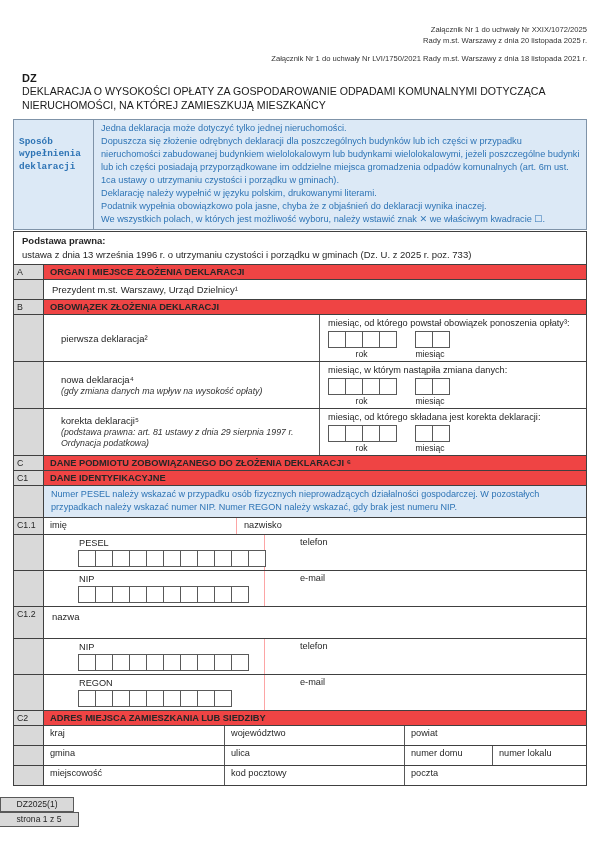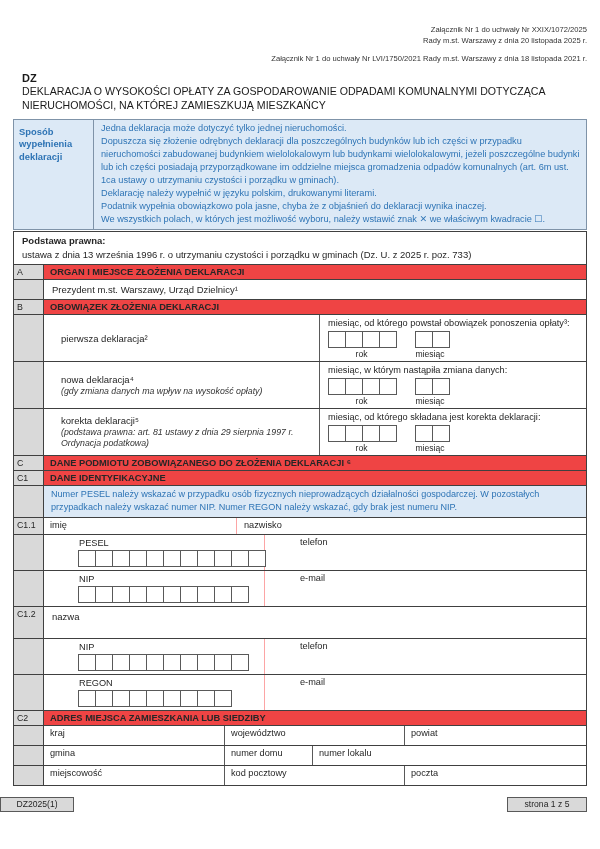--- a/index.html
+++ b/index.html
@@ -8,22 +8,22 @@
     position:relative;width:600px;height:849px;background:#ffffff;
     font-family:"Liberation Sans",sans-serif;color:#262626;overflow:hidden;
   }
   
   .attach-block1{margin:24px 13px 0 0;text-align:right;font-size:7.6px;line-height:1.5;color:#333;}
   .attach-block2{margin:7px 13px 0 0;text-align:right;font-size:7.6px;color:#333;}
   .form-code{margin:9px 13px 0 22px;font-size:11px;font-weight:bold;color:#1a1a1a;}
   .form-title{margin:1px 16px 0 22px;font-size:10.6px;line-height:1.32;color:#1a1a1a;}
   
   .instr-box{margin:6px 13px 0 13px;border:1px solid #7f93a8;background:#dce9f6;display:flex;}
-  .instr-label{width:70px;flex:0 0 70px;border-right:1px solid #7f93a8;padding:6px 4px 2px 5px;
-    color:#2e74b5;font-weight:bold;font-size:9.4px;line-height:1.32;}
+  .instr-label{width:70px;flex:0 0 70px;border-right:1px solid #7f93a8;padding:16px 4px 2px 5px;
+    color:#2e74b5;font-weight:bold;font-size:9.4px;line-height:1.32;font-family:Liberation Mono, monospace;}
   .instr-text{flex:1;padding:2px 6px 3px 7px;color:#2e74b5;font-size:9.2px;line-height:1.42;}
   
   .form-table{margin:1px 13px 0 13px;border:1.5px solid #404040;}
   .row{display:flex;border-top:1px solid #404040;align-items:stretch;}
   .row:first-child{border-top:none;}
   .cell-id{flex:0 0 30px;width:30px;background:#d9d9d9;border-right:1px solid #404040;
     font-size:8.8px;padding:2px 2px 2px 3px;box-sizing:border-box;}
   .sec-title{flex:1;background:#ef4444;font-weight:bold;font-size:9.3px;padding:2px 6px;}
   .legal{display:block;padding:2px 8px 3px 8px;font-size:9.5px;line-height:1.42;}
   .legal b{font-size:9.5px;}
@@ -61,21 +61,21 @@
   .h-aval{min-height:15px;}
   .h-b1{min-height:34px;}
   .h-b2{min-height:33px;}
   .h-b3{min-height:38px;}
   .h-note{min-height:24px;}
   .h-name{min-height:16px;}
   .h-num{min-height:32px;gap:28px;}
   .h-nazwa{min-height:31px;}
   .h-c2{min-height:19px;}
   
-  .footer{display:flex;justify-content:space-between;margin:11px 13px 0 0;}
+  .footer{display:flex;justify-content:space-between;margin:11px 13px 0 0;flex-direction:column;}
   .fbox{border:1px solid #595959;background:#d9d9d9;font-size:8.6px;text-align:center;
     padding:1px 0 2px 0;box-sizing:border-box;}
   .fbox.code{width:74px;}
   .fbox.pages{width:80px;margin-left:-1px;}
 </style>
 </head>
 <body>
 
 <div class="page">
 
@@ -334,20 +334,23 @@
       </div>
       <div class="c2-c">
         <span>powiat</span>
       </div>
     </div>
     <div class="row h-c2">
       <div class="cell-id"></div>
       <div class="c2-a">
         <span>gmina</span>
       </div>
+      <div class="c2-b">
+        <span>ulica</span>
+      </div>
       <div class="c2-d">
         <span>numer domu</span>
       </div>
       <div class="c2-e">
         <span>numer lokalu</span>
       </div>
     </div>
     <div class="row h-c2">
       <div class="cell-id"></div>
       <div class="c2-a">

